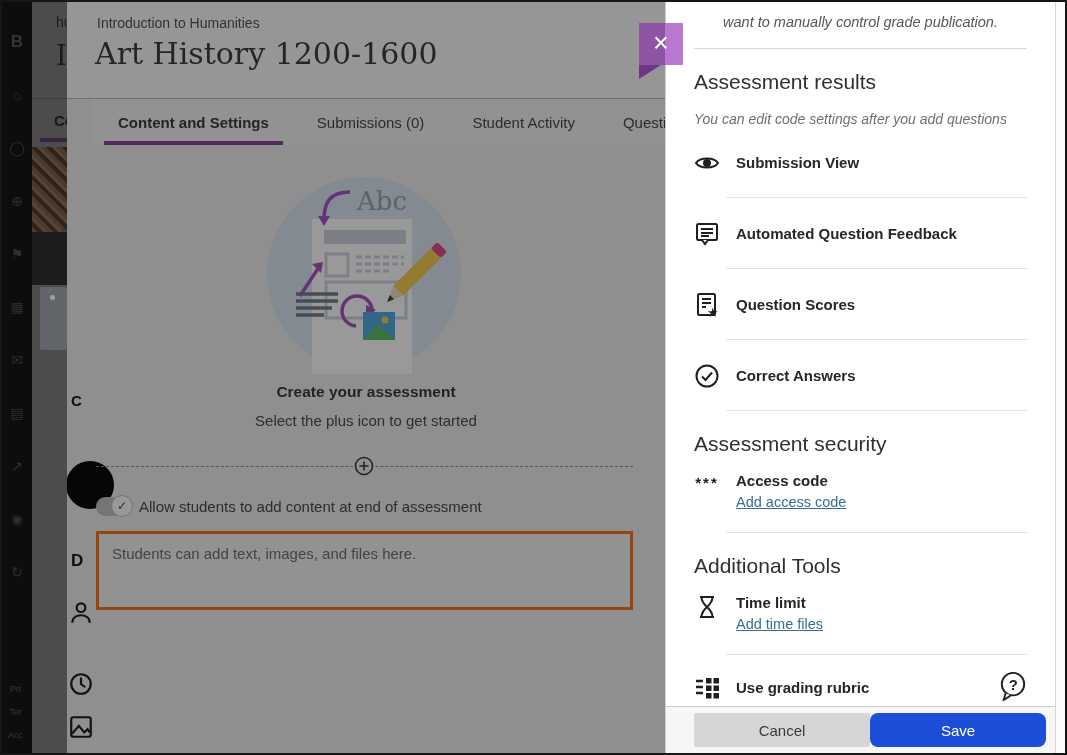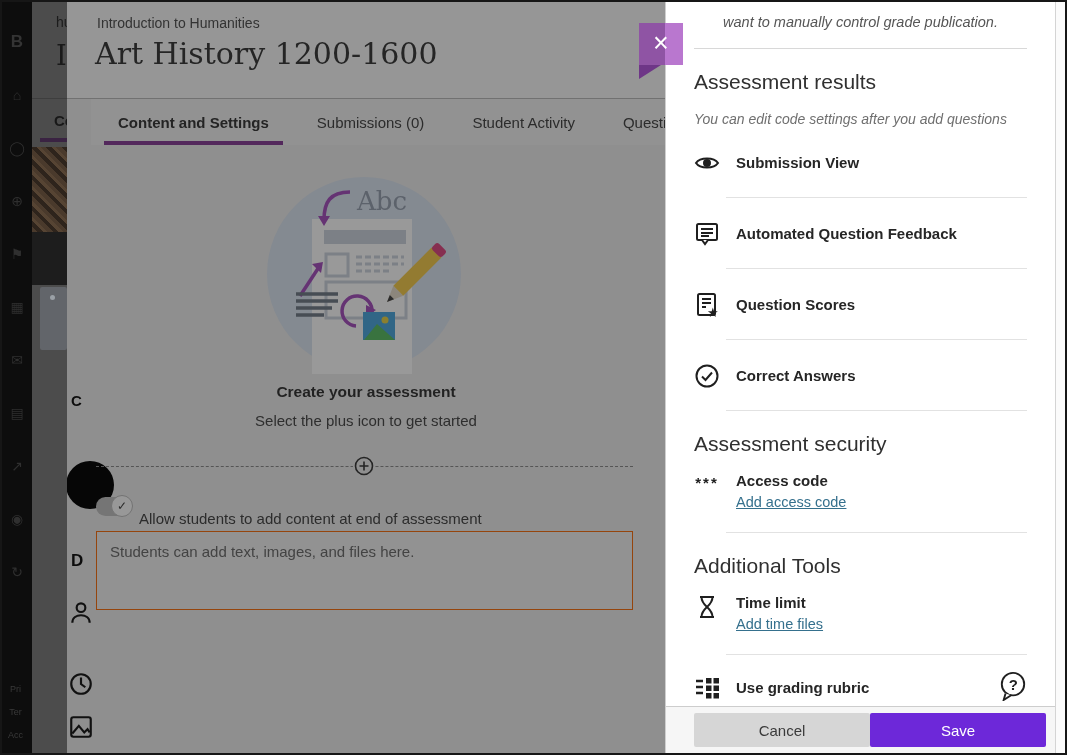--- a/index.html
+++ b/index.html
@@ -43,22 +43,22 @@
   .fragD{ position:absolute; left:4px; top:549px; font-size:17px; font-weight:bold; color:#161616;}
   .fragIcon{ position:absolute; left:1px; width:26px; height:26px; color:#1d1d1d;}
   
   .illus{ position:absolute; left:197px; top:172px; width:200px; height:200px;}
   .create-title{ position:absolute; left:0; width:100%; top:381px; text-align:center; font-size:15.5px; font-weight:bold; color:#3a3a3a;}
   .create-sub{ position:absolute; left:0; width:100%; top:410px; text-align:center; font-size:15px; color:#4d4d4d;}
   .dashline{ position:absolute; left:29px; top:464px; width:537px; border-top:1px dashed #8e8e8e;}
   .plusbtn{ position:absolute; left:286px; top:453px; width:22px; height:22px; background:#efefef; padding:1px; cursor:pointer;}
   .toggle{ position:absolute; left:29px; top:495px; width:34px; height:19px; background:#c4c4c4; border-radius:10px; cursor:pointer;}
   .knob{ position:absolute; right:-3px; top:-2px; width:22px; height:22px; background:#fdfdfd; border:1px solid #c0c0c0; border-radius:50%; text-align:center; line-height:21px; font-size:12px; color:#4c4c4c;}
-  .toggle-label{ position:absolute; left:72px; top:496px; font-size:15px; color:#4a4a4a;margin-top:12px;}
-  .editor{ position:absolute; left:29px; top:529px; width:537px; height:79px; background:#f3f3f3; border:1px solid #f97316; resize:none; font-family:"Liberation Sans", sans-serif; font-size:15px; color:#555; padding:11px 13px; outline:none;}
+  .toggle-label{ position:absolute; left:72px; top:496px; font-size:15px; color:#4a4a4a;}
+  .editor{ position:absolute; left:29px; top:529px; width:537px; height:79px; background:#f3f3f3; border:3px solid #f97316; resize:none; font-family:"Liberation Sans", sans-serif; font-size:15px; color:#555; padding:11px 13px; outline:none;}
   .editor::placeholder{ color:#707070; opacity:1;}
   
   .closebtn{ position:absolute; left:637px; top:21px; width:44px; height:42px; z-index:7; cursor:pointer;
     background:linear-gradient(90deg,#8f54a4 0 58%,#b977cf 58%); text-align:center; line-height:40px; font-size:27px; color:#fff;}
   .closetail{ position:absolute; left:637px; top:63px; width:0; height:0; z-index:7;
     border-top:14px solid #6e3687; border-right:22px solid transparent;}
   
   .panel{ position:absolute; left:663px; top:0; bottom:0; width:390px; background:#fff; border-left:1px solid #cfcfcf; z-index:6;}
   .panel-scroll{ position:absolute; inset:0 0 47px 0; padding:0 28px; overflow:hidden;}
   .intro-note{ padding-top:12px; text-align:center; font-style:italic; font-size:14.5px; color:#565656;}
@@ -68,21 +68,21 @@
   .s-row{ display:flex; align-items:flex-start; gap:16px; padding-top:23px;}
   .s-row .sicon{ width:26px; height:26px; flex:none; color:#1f1f1f;}
   .s-label{ font-size:15px; font-weight:bold; color:#262626; padding-top:4px;}
   .s-link{ display:inline-block; margin-top:5px; font-size:14.5px; color:#35708d; text-decoration:underline; cursor:pointer;}
   .row-divider{ border:none; border-top:1px solid #e2e2e2; margin:21px 0 0 32px;}
   .ast{ font-size:15px; font-weight:900; letter-spacing:2px; color:#1f1f1f; line-height:22px; text-align:center;}
   .help{ margin-left:auto; width:28px; height:30px; color:#1f1f1f; cursor:pointer; align-self:center; transform:translateY(-4px);}
   .p-footer{ position:absolute; left:0; right:-9px; bottom:0; height:47px; background:#f6f6f6; border-top:1px solid #cdcdcd; display:flex; align-items:center; padding:0 9px 0 28px; }
   .btn{ width:176px; height:34px; border:none; border-radius:2px; font-family:"Liberation Sans", sans-serif; font-size:15px; cursor:pointer;}
   .btn-cancel{ background:#d6d6d6; color:#3a3a3a;}
-  .btn-save{ background:#6d28d9; color:#fff;}
+  .btn-save{ background:#1d4ed8; color:#fff;border-radius:8px;}
   
   .track{ position:absolute; left:1053px; top:0; bottom:0; width:10px; background:#fbfbfb; border-left:1px solid #d4d4d4; z-index:6;}
 </style>
 </head>
 <body>
 
 <div id="screen">
 
   <div class="rail">
     <div class="rail-icons">

